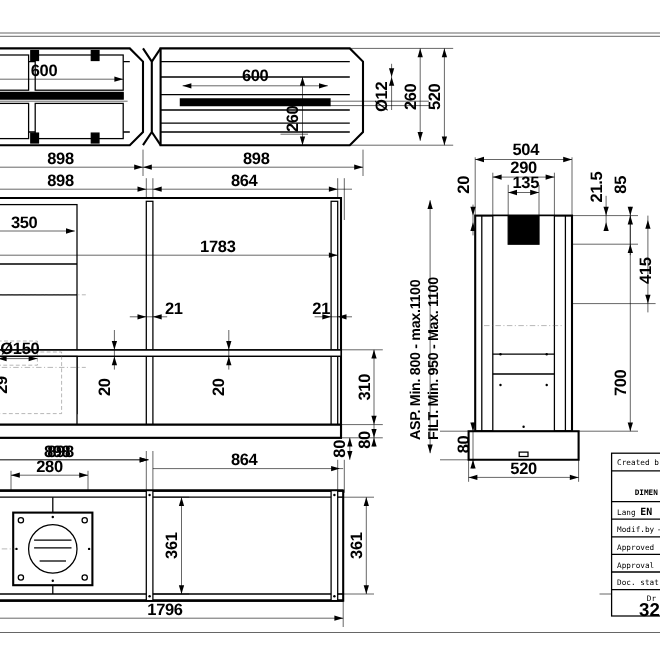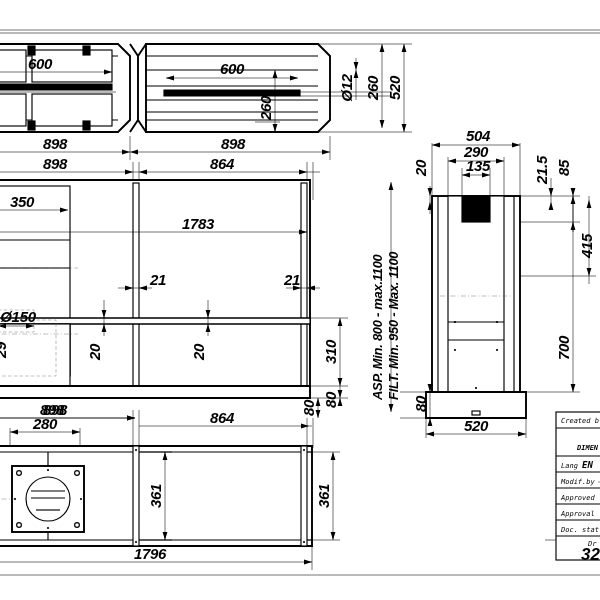--- a/index.html
+++ b/index.html
@@ -1,18 +1,18 @@
 <!DOCTYPE html>
 <html><head>
 <meta charset="utf-8">
 <style>
   html,body{margin:0;padding:0;background:#ffffff;}
   body{width:600px;height:600px;overflow:hidden;
        font-family:"Liberation Sans", sans-serif;color:#000;}
-  #sheet{position:relative;width:600px;height:600px;font-style:italic;}
+  #sheet{position:relative;width:600px;height:600px;}
   svg{display:block;}
   text{font-family:"Liberation Sans", sans-serif;fill:#000;}
   .dim{font-size:15px;font-weight:700;letter-spacing:-0.3px;}
   .dimS{font-size:13px;font-weight:700;letter-spacing:-0.3px;}
   .tb{font-family:"DejaVu Sans Mono", monospace;font-size:7px;fill:#000;}
   .tbB{font-family:"DejaVu Sans Mono", monospace;font-size:7px;font-weight:700;fill:#000;}
   .tbBig{font-family:"Liberation Sans", sans-serif;font-size:17px;font-weight:700;fill:#000;}
   .ln{stroke:#000;fill:none;}
   .thk{stroke-width:1.9;}
   .med{stroke-width:1.15;}

